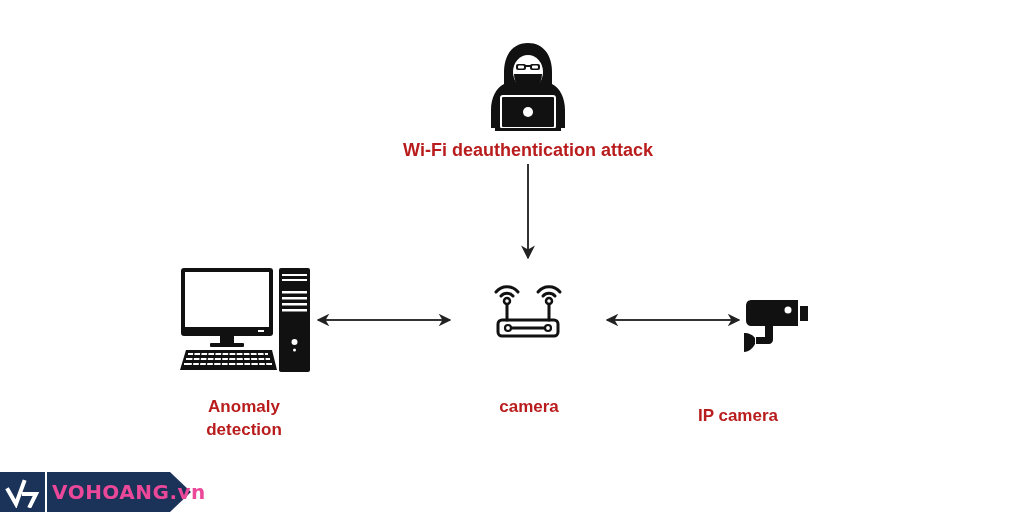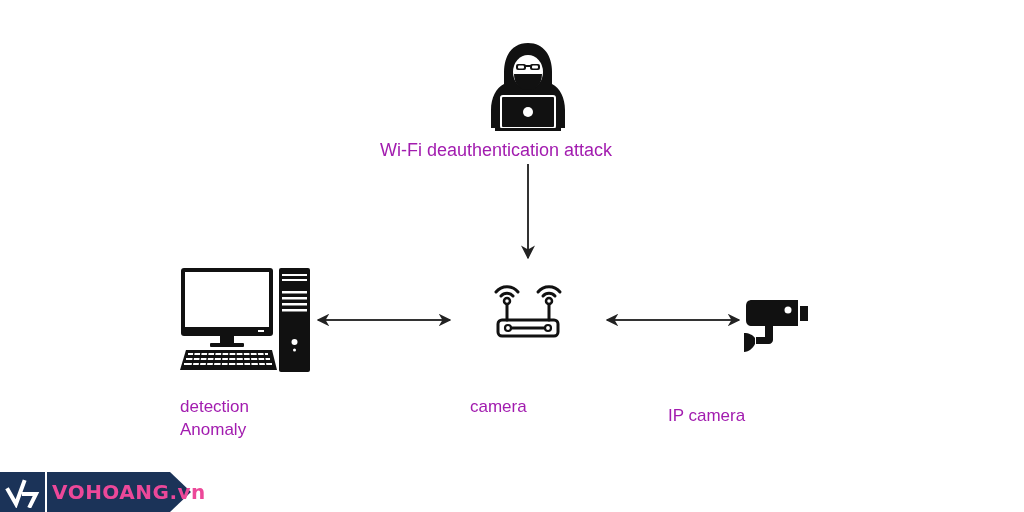--- a/index.html
+++ b/index.html
@@ -12,23 +12,24 @@
     }
     body {
       position: relative;
       font-family: "Liberation Sans", sans-serif;
       color: #111111;
     }
     .abs { position: absolute; }
     .label {
       position: absolute;
       font-family: "Liberation Sans", sans-serif;
-      font-weight: normal;
+      font-weight: bold;
       font-size: 17px;
-      color: #a21caf;
+      color: #b91c1c;
+      text-align: center;
       line-height: 23px;
     }
     .node-icon { position: absolute; }
     .connector { position: absolute; left: 0; top: 0; }
     .logo {
       position: absolute;
       left: 0;
       top: 472px;
       width: 192px;
       height: 40px;
@@ -112,22 +113,22 @@
   <rect x="104" y="13" width="25" height="2" fill="#fff"></rect>
   <rect x="104" y="25" width="25" height="2.5" fill="#fff"></rect>
   <rect x="104" y="31" width="25" height="2.5" fill="#fff"></rect>
   <rect x="104" y="37" width="25" height="2.5" fill="#fff"></rect>
   <rect x="104" y="43" width="25" height="2.5" fill="#fff"></rect>
   <circle cx="116.5" cy="76" r="3" fill="#fff"></circle>
   <circle cx="116.5" cy="84" r="1.5" fill="#fff"></circle>
 </svg>
 
 <div class="label" style="left:180px; top:395px; width:128px;">
+  <div>Anomaly</div>
   <div>detection</div>
-  <div>Anomaly</div>
 </div>
 
 <svg class="node-icon" style="left:490px; top:276px;" width="76" height="64" viewBox="0 0 76 64">
   <g fill="none" stroke="#111" stroke-width="3" stroke-linecap="round">
 
     <path d="M6 16 A14 14 0 0 1 28 16"></path>
     <path d="M11 20 A8 8 0 0 1 23 20"></path>
 
     <path d="M48 16 A14 14 0 0 1 70 16"></path>
     <path d="M53 20 A8 8 0 0 1 65 20"></path>

